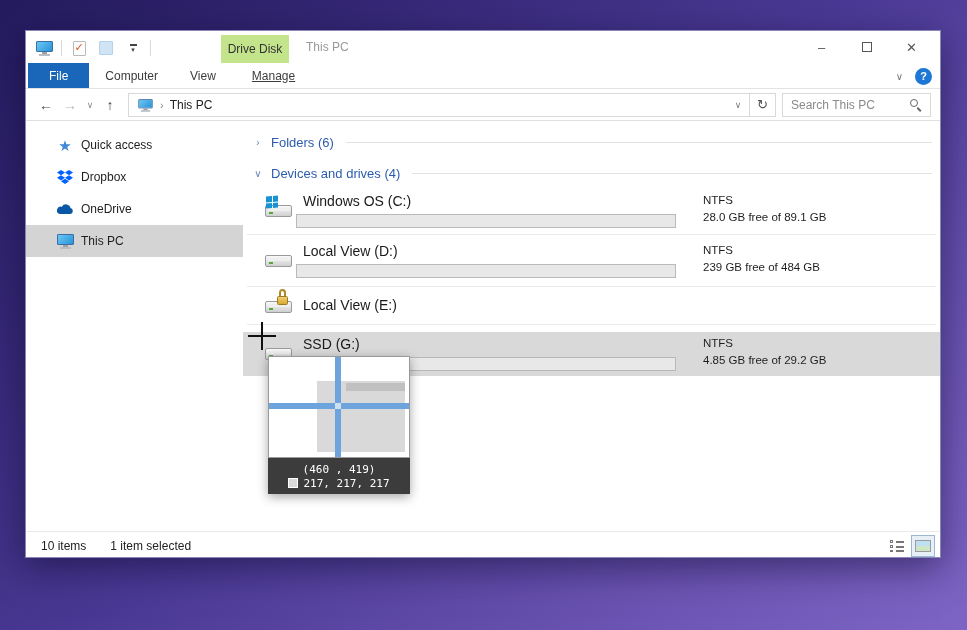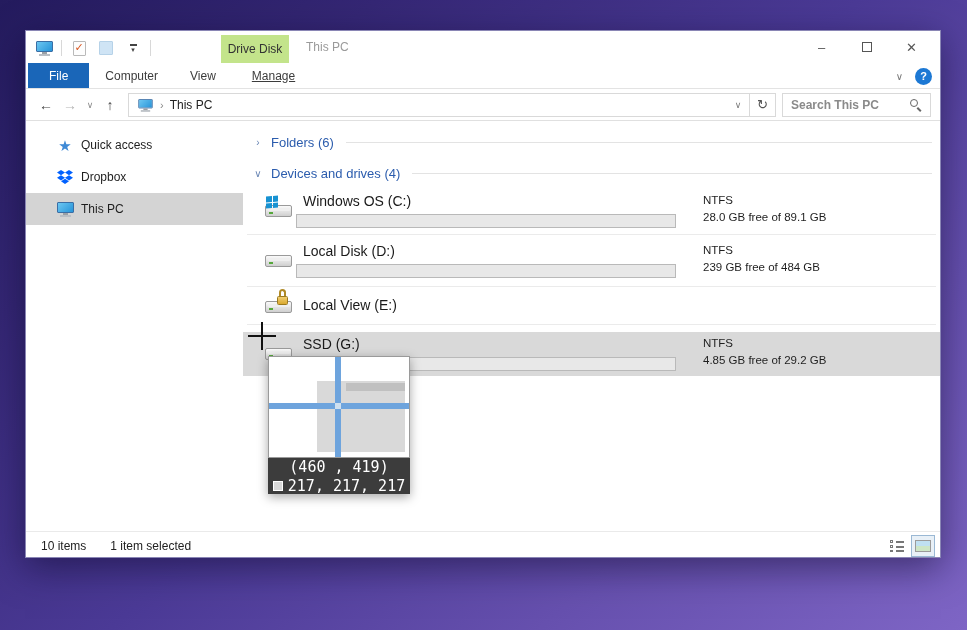--- a/index.html
+++ b/index.html
@@ -63,21 +63,21 @@
     display:flex; align-items:center; font-size:12px; color:#222;
   }
   .addr-box .crumb { display:flex; align-items:center; gap:6px; padding:0 8px; height:100%; }
   .addr-box .spacer { flex:1; }
   .addr-chev { width:22px; text-align:center; color:#777; font-size:9px; }
   .addr-refresh { width:26px; height:24px; border-left:1px solid #d9d9d9; display:flex; align-items:center; justify-content:center; color:#555; font-size:13px; }
   .search-box {
     margin-left:6px; width:149px; height:24px; border:1px solid #d9d9d9; background:#fff;
     display:flex; align-items:center; padding:0 8px;
   }
-  .search-box input { flex:1; border:none; outline:none; font-size:12px; color:#222; font-family:inherit; min-width:0;font-weight:bold; }
+  .search-box input { flex:1; border:none; outline:none; font-size:12px; color:#222; font-family:inherit; min-width:0; }
   .search-box input::placeholder { color:#8a8a8a; }
   .mag-glass { position:relative; width:12px; height:12px; flex:none; }
   .mag-glass .c { position:absolute; left:0; top:0; width:8px; height:8px; border:1.5px solid #666; border-radius:50%; }
   .mag-glass .h { position:absolute; left:8px; top:8px; width:5px; height:1.5px; background:#666; transform:rotate(45deg); transform-origin:0 0; }
 
   
   .main { position:relative; height:410px; display:flex; }
   .sidebar { position:relative; width:217px; flex:none; padding-top:8px; }
   .side-item { position:relative; height:32px; display:flex; align-items:center; padding-left:55px; font-size:12px; color:#1e1e1e; }
   .side-item.selected { background:#d4d4d4; }
@@ -128,21 +128,21 @@
   .crosshair .h { position:absolute; left:-14px; top:-1px; width:28px; height:2px; background:#111; }
   .crosshair .v { position:absolute; left:-1px; top:-14px; width:2px; height:28px; background:#111; }
 
   .magnifier { position:absolute; left:268px; top:356px; width:142px; height:138px; box-shadow:0 3px 10px rgba(0,0,0,.35); }
   .mag-view { position:relative; width:142px; height:102px; background:#fff; border:1px solid #9a9a9a; overflow:hidden; }
   .mag-gray { position:absolute; left:34%; top:24%; right:3%; bottom:5%; background:#d9d9d9; }
   .mag-darkband { position:absolute; left:55%; top:26%; right:3%; height:8px; background:#c0c0c0; }
   .mag-vline { position:absolute; left:47%; top:0; width:6px; height:100%; background:#6ea4dd; }
   .mag-hline { position:absolute; left:0; top:46%; width:100%; height:6px; background:#6ea4dd; }
   .mag-dot { position:absolute; left:47%; top:46%; width:6px; height:6px; background:#cfe0f0; }
-  .mag-footer { width:142px; height:36px; background:#3c3c3c; color:#fff; font-family:"DejaVu Sans Mono",monospace; font-size:15px; display:flex; flex-direction:column; align-items:center; justify-content:center; gap:1px; }
+  .mag-footer { width:142px; height:36px; background:#3c3c3c; color:#fff; font-family:"DejaVu Sans Mono",monospace; font-size:11px; display:flex; flex-direction:column; align-items:center; justify-content:center; gap:1px; }
   .mag-rgb { display:flex; align-items:center; gap:5px; }
   .mag-swatch { width:10px; height:10px; border:1px solid #fff; }
 </style>
 </head>
 <body>
 
 <div class="desktop">
   <div class="window">
 
     <div class="titlebar">
@@ -231,20 +231,28 @@
           <span>Quick access</span>
         </div>
         <div class="side-item">
           <span class="side-icon">
             <svg width="16" height="15" viewBox="0 0 16 15">
                 <path fill="#0061ff" d="M4 0l4 2.6L4 5.2 0 2.6zM12 0l4 2.6-4 2.6-4-2.6zM0 7.8l4-2.6 4 2.6L4 10.4zM8 7.8l4-2.6 4 2.6-4 2.6zM4 11.3l4-2.6 4 2.6L8 14z"></path>
               </svg>
           </span>
           <span>Dropbox</span>
         </div>
+        <div class="side-item">
+          <span class="side-icon">
+            <svg width="18" height="12" viewBox="0 0 18 12">
+                <path fill="#0a58a5" d="M14.5 5.1A4.6 4.6 0 005.9 3.8 3.6 3.6 0 003.6 11h10.6a3 3 0 00.3-5.9z"></path>
+              </svg>
+          </span>
+          <span>OneDrive</span>
+        </div>
         <div class="side-item selected">
           <span class="side-icon">
             <span class="mini-monitor">
                 <span class="scr"></span>
                 <span class="stand"></span>
                 <span class="base"></span>
               </span>
           </span>
           <span>This PC</span>
         </div>
@@ -280,21 +288,21 @@
             <div>NTFS</div>
             <div>28.0 GB free of 89.1 GB</div>
           </span>
         </div>
         <div class="row-sep" style="top:113px"></div>
 
         <div class="drive-row" style="top:118px;height:47px">
           <span class="drive-icon">
               <span class="slab"></span>
             </span>
-          <span class="drive-name">Local Disk (D:)</span>
+          <span class="drive-name">Local View (D:)</span>
           <span class="drive-bar"><span class="fill" style="width: 50%;"></span></span>
           <span class="drive-info">
             <div>NTFS</div>
             <div>239 GB free of 484 GB</div>
           </span>
         </div>
         <div class="row-sep" style="top:165px"></div>
 
         <div class="drive-row" style="top:168px;height:35px">
           <span class="drive-icon" style="top:2px">

